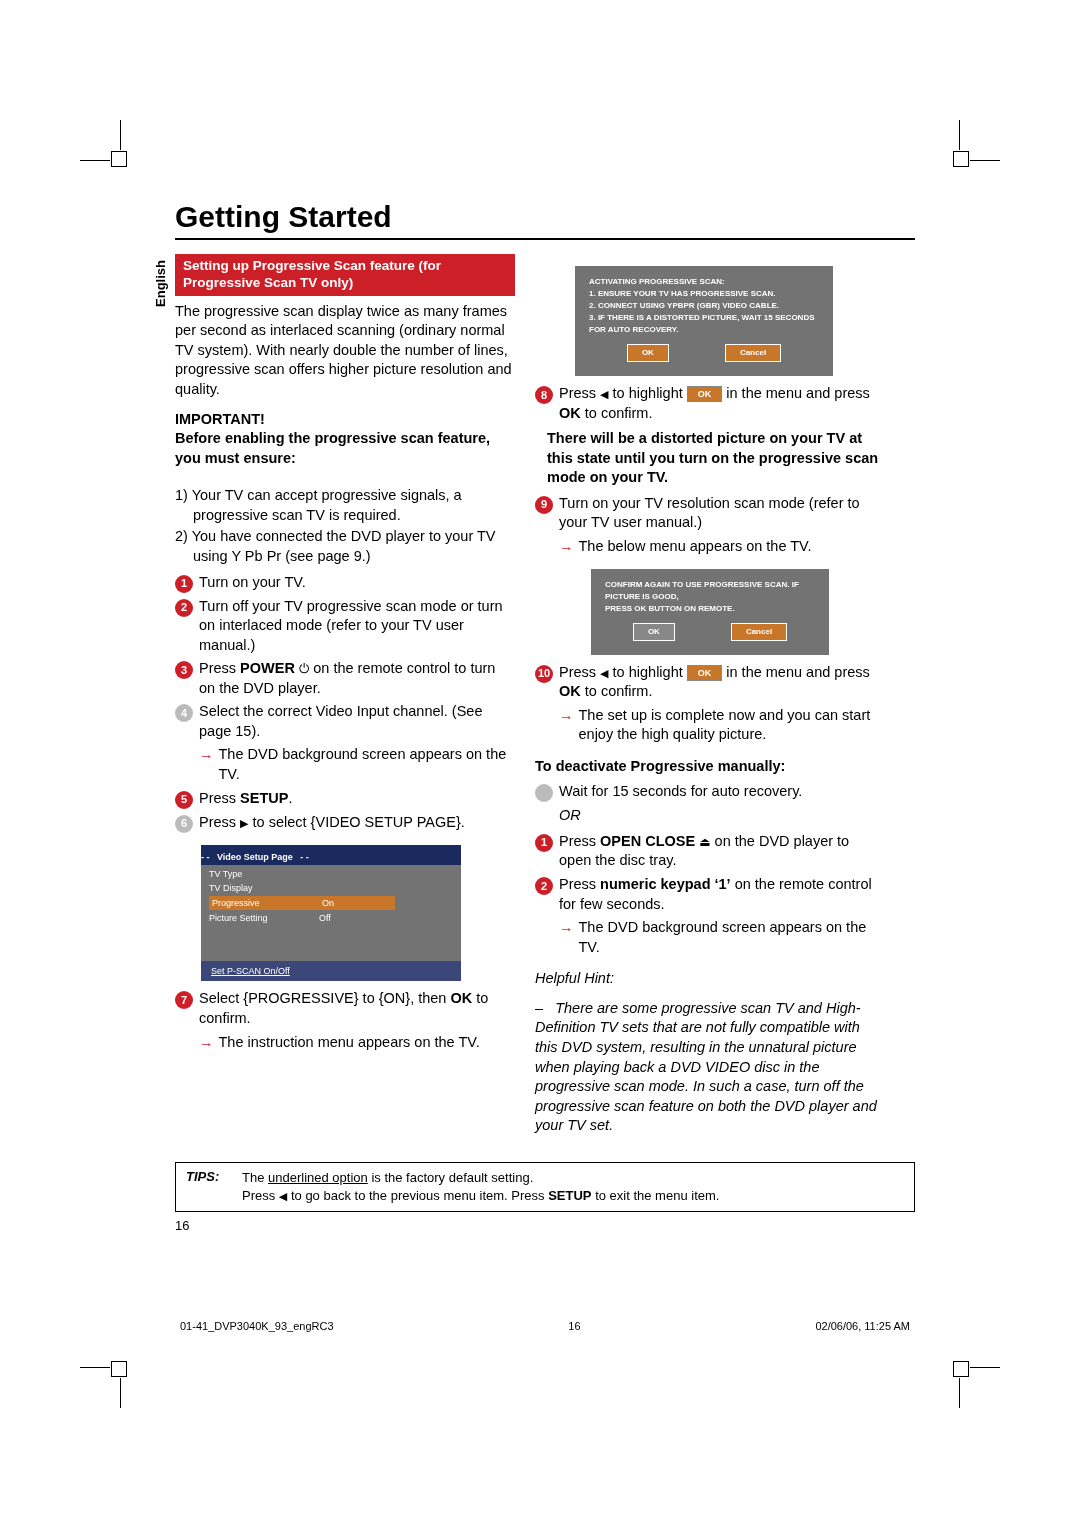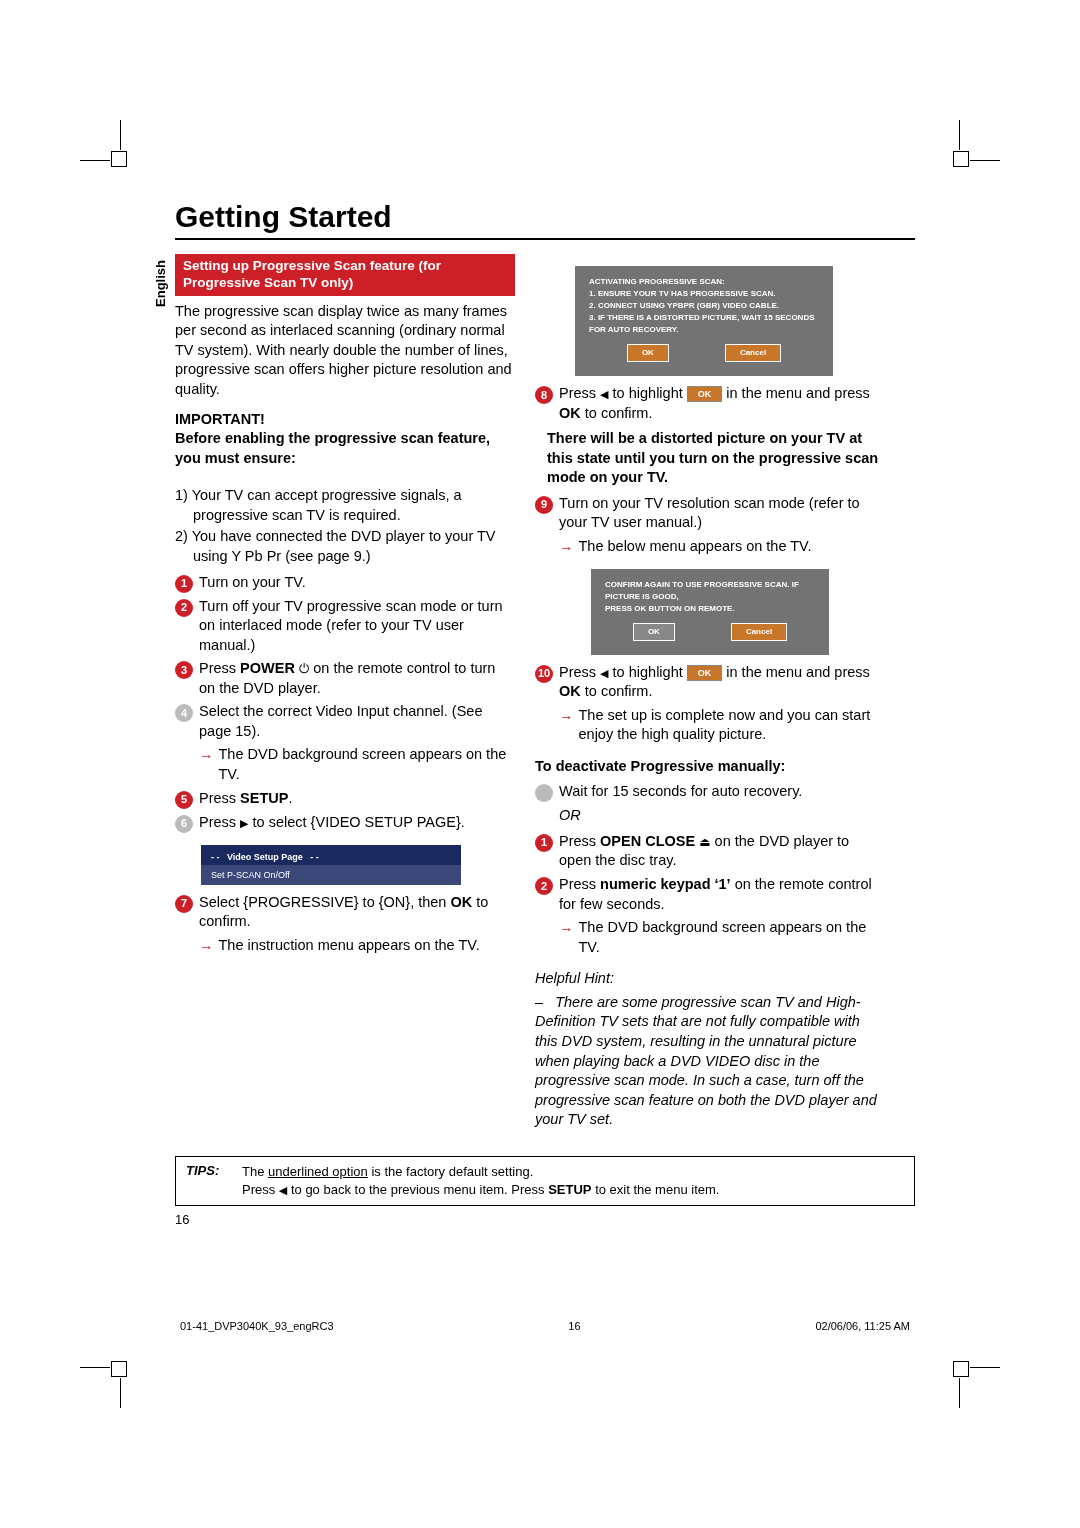--- a/index.html
+++ b/index.html
@@ -88,27 +88,27 @@
   .ensure-list li { margin: 2px 0; padding-left: 18px; text-indent: -18px;}
 
   .osd {
     background: #737373; color:#fff;
     font-family: Arial, sans-serif;
     font-size: 9px;
     margin: 12px 0 8px 26px;
     width: 260px;
   }
   .osd.small { width: 230px; margin-left: 40px; }
-  .osd .osd-title { background:#1a2a5e; padding:6px 10px 2px 10px; font-weight:bold; }
+  .osd .osd-title { background:#1a2a5e; padding:6px 10px 2px 0; font-weight:bold; }
   .osd .osd-body { padding: 2px 8px 6px 8px; }
   .osd .osd-item { display:flex; padding:1px 0; }
   .osd .osd-item .l { width: 110px; }
   .osd .osd-item.hl .l { background:#c8762a; color:#fff; padding:1px 3px; width:104px; }
   .osd .osd-item .r { width: 70px; }
-  .osd .osd-foot { background:#3a4778; padding:4px 10px; font-size:9px; }
+  .osd .osd-foot { background:#3a4778; padding:4px 10px; font-size:9px;text-decoration:underline; }
   .osd .btnrow { display:flex; gap:50px; justify-content:center; padding:6px 0 10px 0;}
   .osd .osdbtn { background:#c8762a; color:#fff; font-size:8px; font-weight:bold; padding:2px 14px; border:1px solid #fff; }
   .osd .osdbtn.grey { background:#888; }
 
   .osd.msg { padding:10px 14px 4px 14px; font-size:8px; font-weight:bold; line-height:1.5; }
   .osd.msg .btnrow { gap:56px; padding-top:8px; }
 
   .ok-chip {
     display:inline-block; background:#c8762a; color:#fff;
     font-size:9px; font-weight:bold; padding:1px 10px;
@@ -218,20 +218,39 @@
           <span class="txt"><span>Press </span><b>SETUP</b><span>.</span></span>
         </li>
         <li>
             <span class="num grey">6</span>
           <span class="txt"><span>Press </span><span class="tri-right"></span><span> to select {VIDEO SETUP PAGE}.</span></span>
         </li>
       </ul>
 
       <div class="osd">
         <div class="osd-title">- - &nbsp; Video Setup Page &nbsp; - -</div>
+        <div class="osd-body">
+          <div class="osd-item">
+              <span class="l">TV Type</span>
+              <span class="r"></span>
+            </div>
+          <div class="osd-item">
+              <span class="l">TV Display</span>
+              <span class="r"></span>
+            </div>
+          <div class="osd-item hl">
+              <span class="l">Progressive</span>
+              <span class="r" style="background:#c8762a;padding:1px 3px">On</span>
+            </div>
+          <div class="osd-item">
+              <span class="l">Picture Setting</span>
+              <span class="r">Off</span>
+            </div>
+          <div style="height:30px"></div>
+        </div>
         <div class="osd-foot">Set P-SCAN On/Off</div>
       </div>
 
       <ul class="step-list">
         <li>
             <span class="num">7</span>
           <span class="txt"><span>Select {PROGRESSIVE} to {ON}, then </span><b>OK</b><span> to confirm.</span></span>
         </li>
       </ul>
       <div class="arrow-row">
@@ -315,21 +334,21 @@
         <li>
             <span class="num">2</span>
           <span class="txt"><span>Press </span><b>numeric keypad ‘1’</b><span> on the remote control for few seconds.</span></span>
         </li>
       </ul>
       <div class="arrow-row">
           <span class="arw">→</span>
           <span>The DVD background screen appears on the TV.</span>
         </div>
 
-      <p class="italic" style="margin-top:12px;margin-bottom:4px">Helpful Hint:</p>
+      <p class="italic" style="margin-top:12px;margin-bottom:10px">Helpful Hint:</p>
       <p class="italic" style="margin-top:0">– &nbsp; There are some progressive scan TV and High-Definition TV sets that are not fully compatible with this DVD system, resulting in the unnatural picture when playing back a DVD VIDEO disc in the progressive scan mode.  In such a case, turn off the progressive scan feature on both the DVD player and your TV set.</p>
     </div>
   </div>
 
   <div class="tips-box">
     <div class="tlabel">TIPS:</div>
     <div class="tbody">
       <span>The </span><span class="underline">underlined option</span><span> is the factory default setting.</span><br>
       <span>Press </span><span class="tri-left"></span><span> to go back to the previous menu item. Press </span><b>SETUP</b><span> to exit the menu item.</span>
     </div>

